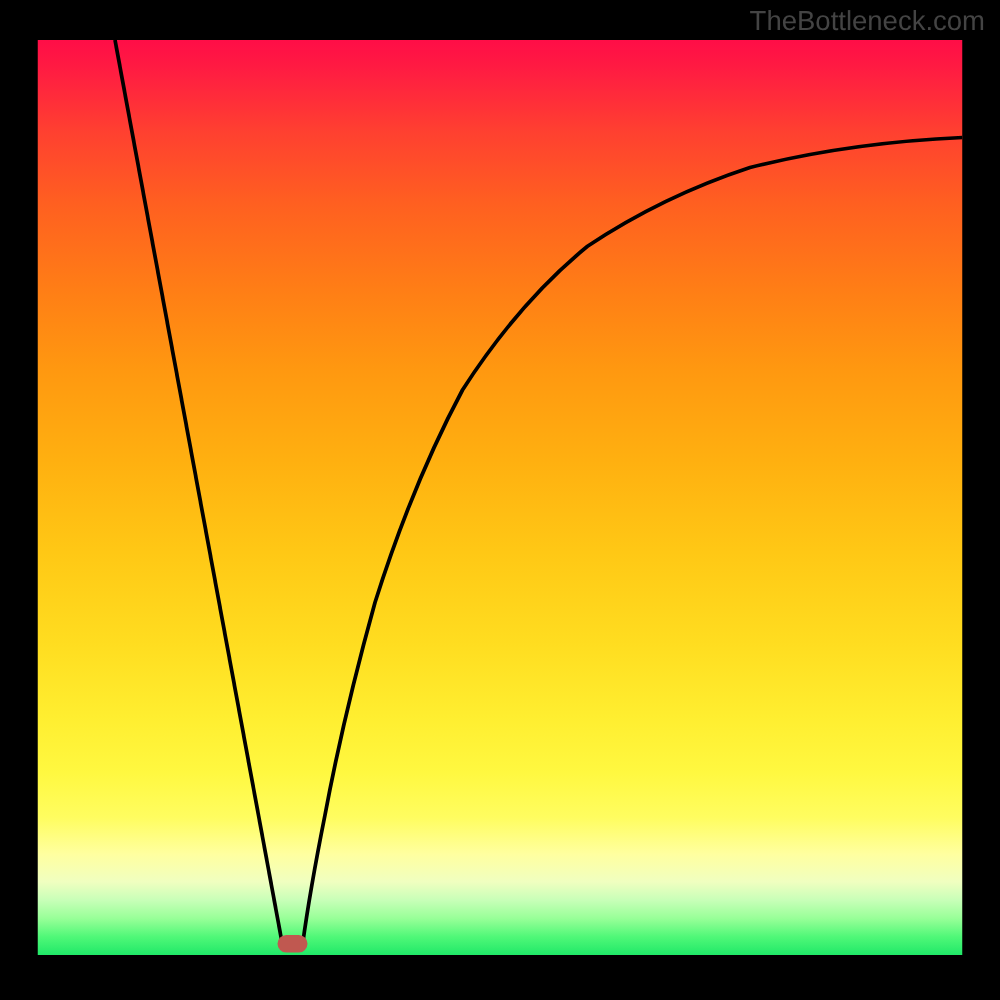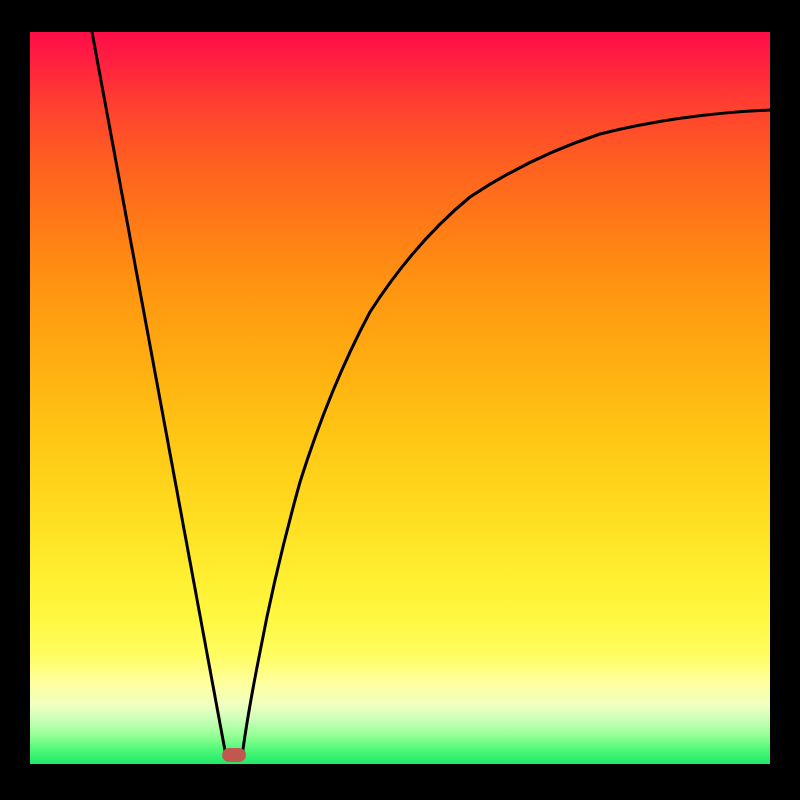--- a/index.html
+++ b/index.html
@@ -81,20 +81,21 @@
       height: 14px;
       background: #c05850;
       border-radius: 7px;
       z-index: 4;
     }
   </style>
 </head>
 <body>
 
 <div class="container">
+  <div class="watermark">TheBottleneck.com</div>
 
   <div class="gradient-bg"></div>
 
   <svg class="curve-svg" viewBox="0 0 740 732">
     <path d="M 62 0 L 196 724" stroke="#000" stroke-width="3" fill="none"></path>
     <path d="M 212 724
              Q 218 680 230 620
              Q 245 540 270 450
              Q 300 355 340 280
              Q 385 210 440 165

